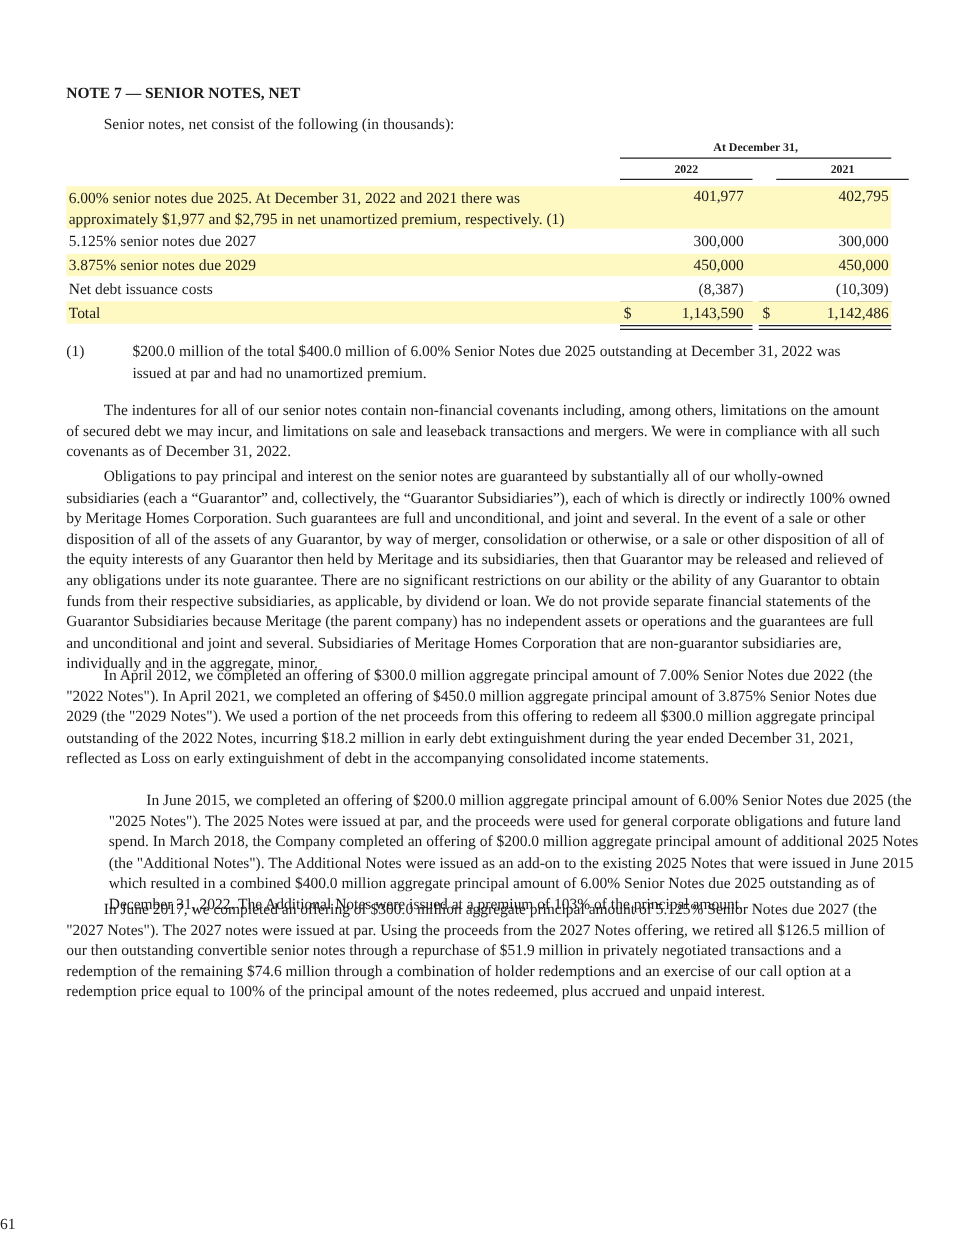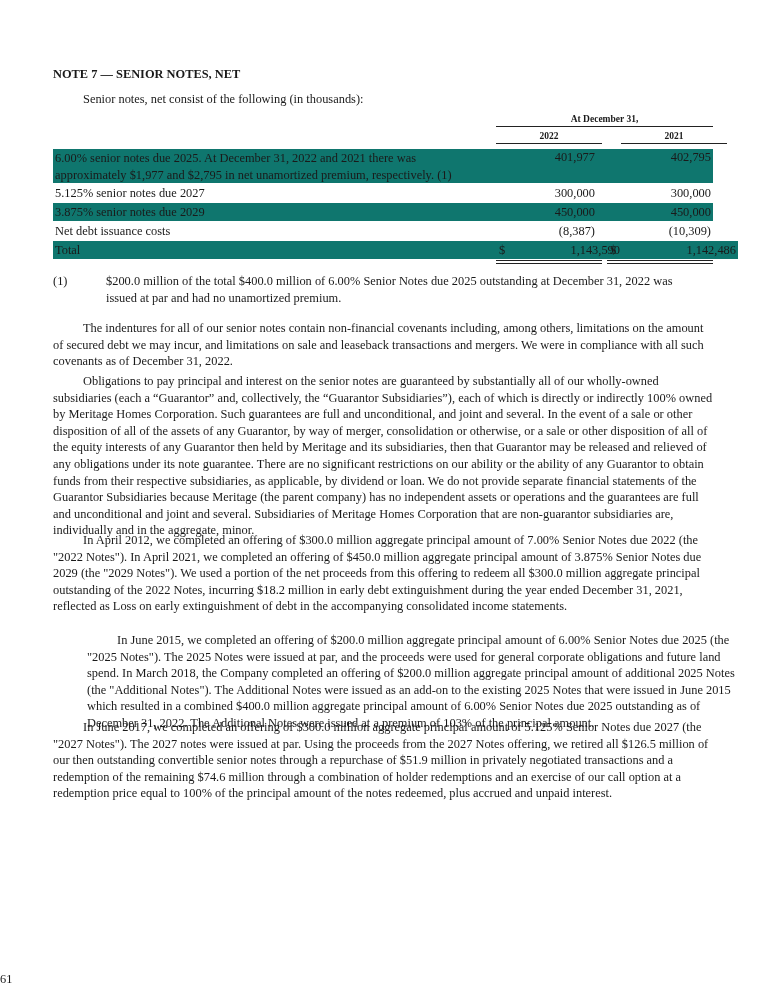--- a/index.html
+++ b/index.html
@@ -23,35 +23,35 @@
     border-bottom: 1.3px solid #222;
   }
   .hdr-year {
     position: absolute; top: 17px; height: 14px; font-weight: bold; font-size: 9.5px;
     text-align: center; line-height: 14px; border-bottom: 1.6px solid #222;
   }
   .hdr-2022 { left: 443px; width: 106px; }
   .hdr-2021 { left: 568px; width: 106px; }
 
   .row { position: absolute; left: 0; width: 660px; }
-  .row.shaded { background: #0f766e; }
+  .row.shaded { background: #fef9c3; }
   .row .label { position: absolute; left: 2px; top: 0; white-space: nowrap; }
   .row .v1, .row .v2 { position: absolute; text-align: right; top: 0; }
   .row .v1 { right: 118px; width: 100px; }
   .row .v2 { right: 2px; width: 100px; font-family: Liberation Serif, serif; }
   .row .cur1 { position: absolute; left: 446px; top: 0; }
   .row .cur2 { position: absolute; left: 557px; top: 0; }
 
   .r1 { top: 37px; height: 34px; }
   .r1 .label { top: 1px; line-height: 16.5px; }
   .r1 .v1, .r1 .v2 { top: 0; }
   .r2 { top: 72px; height: 18px; }
   .r3 { top: 91px; height: 18px; }
   .r4 { top: 110px; height: 18px; }
-  .r5 { top: 129px; height: 18px; padding-left: 25px; }
+  .r5 { top: 129px; height: 18px; }
   .r2 .label, .r3 .label, .r4 .label, .r5 .label,
   .r2 .v1, .r2 .v2, .r3 .v1, .r3 .v2, .r4 .v1, .r4 .v2, .r5 .v1, .r5 .v2,
   .r5 .cur1, .r5 .cur2 { top: 1px; }
 
   .sumline {
     position: absolute; height: 0; border-top: 1.3px solid #222;
   }
   .dbl {
     position: absolute; height: 2px; border-top: 1.3px solid #222; border-bottom: 1.3px solid #222;
   }

